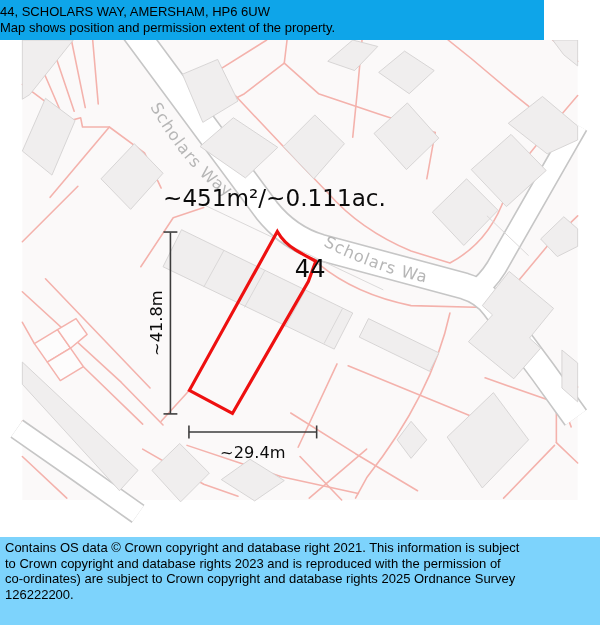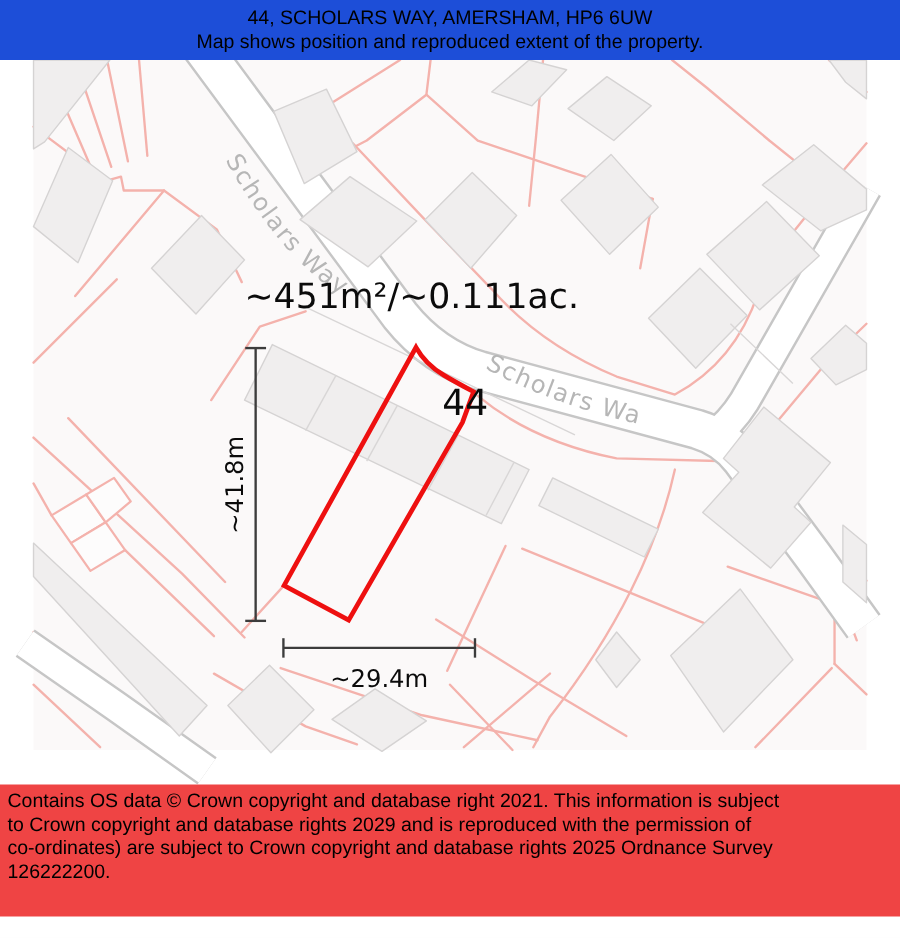--- a/index.html
+++ b/index.html
@@ -1,36 +1,36 @@
 <!DOCTYPE html>
 <html><head>
 <meta charset="utf-8">
 <style>
   html,body{margin:0;padding:0;background:#ffffff;}
   .page{position:relative;width:600px;height:625px;background:#ffffff;overflow:hidden;
         font-family:"Liberation Sans",sans-serif;}
-  .hdr{position:absolute;top:0;left:0;width:600px;height:40px;background:#1d4ed8;text-align:center;}
+  .hdr{position:absolute;top:0;left:0;width:544px;height:40px;background:#0ea5e9;}
   .hdr .t1{padding-top:4px;font-size:13px;line-height:16px;color:#000;}
   .hdr .t2{font-size:13px;line-height:16px;color:#000;}
   .mapwrap{position:absolute;top:40px;left:0;width:600px;height:497px;}
-  .ftr{position:absolute;top:523px;left:0;width:600px;height:88px;background:#ef4444;}
+  .ftr{position:absolute;top:537px;left:0;width:600px;height:88px;background:#7dd3fc;}
   .ftr .fl{padding-left:5px;font-size:13px;line-height:15.6px;color:#000;white-space:nowrap;}
   .ftr .fl:first-child{padding-top:3px;}
   svg text{font-family:"DejaVu Sans",sans-serif;}
   .streetlabel{fill:#b6b6b6;font-size:17.5px;letter-spacing:1.1px;}
   .biglabel{fill:#0b0b0b;}
 </style>
 </head>
 <body>
 
 <div class="page">
 
   <div class="hdr">
     <div class="t1">44, SCHOLARS WAY, AMERSHAM, HP6 6UW</div>
-    <div class="t2">Map shows position and reproduced extent of the property.</div>
+    <div class="t2">Map shows position and permission extent of the property.</div>
   </div>
 
   <div class="mapwrap">
   <svg width="600" height="497" viewBox="0 40 600 537" xmlns="http://www.w3.org/2000/svg">
 
     <rect x="0" y="40" width="600" height="497" fill="#fbf9f9"></rect>
 
     <g stroke="#f4b2ac" stroke-width="1.7" fill="none" stroke-linecap="round" stroke-linejoin="round">
       <path d="M8,40 L43,121"></path>
       <path d="M30,40 L56,117"></path>
@@ -147,18 +147,18 @@
 
     <text x="152" y="219" font-size="25" class="biglabel">~451m²/~0.111ac.</text>
     <text x="311" y="296" font-size="26" class="biglabel" text-anchor="middle">44</text>
     <text transform="translate(151,346) rotate(-90)" font-size="17.5" class="biglabel" text-anchor="middle">~41.8m</text>
     <text x="249" y="492" font-size="17.5" class="biglabel" text-anchor="middle">~29.4m</text>
   </svg>
   </div>
 
   <div class="ftr">
     <div class="fl">Contains OS data © Crown copyright and database right 2021. This information is subject</div>
-    <div class="fl">to Crown copyright and database rights 2029 and is reproduced with the permission of</div>
+    <div class="fl">to Crown copyright and database rights 2023 and is reproduced with the permission of</div>
     <div class="fl">co-ordinates) are subject to Crown copyright and database rights 2025 Ordnance Survey</div>
     <div class="fl">126222200.</div>
   </div>
 
 </div>
 
 </body></html>

